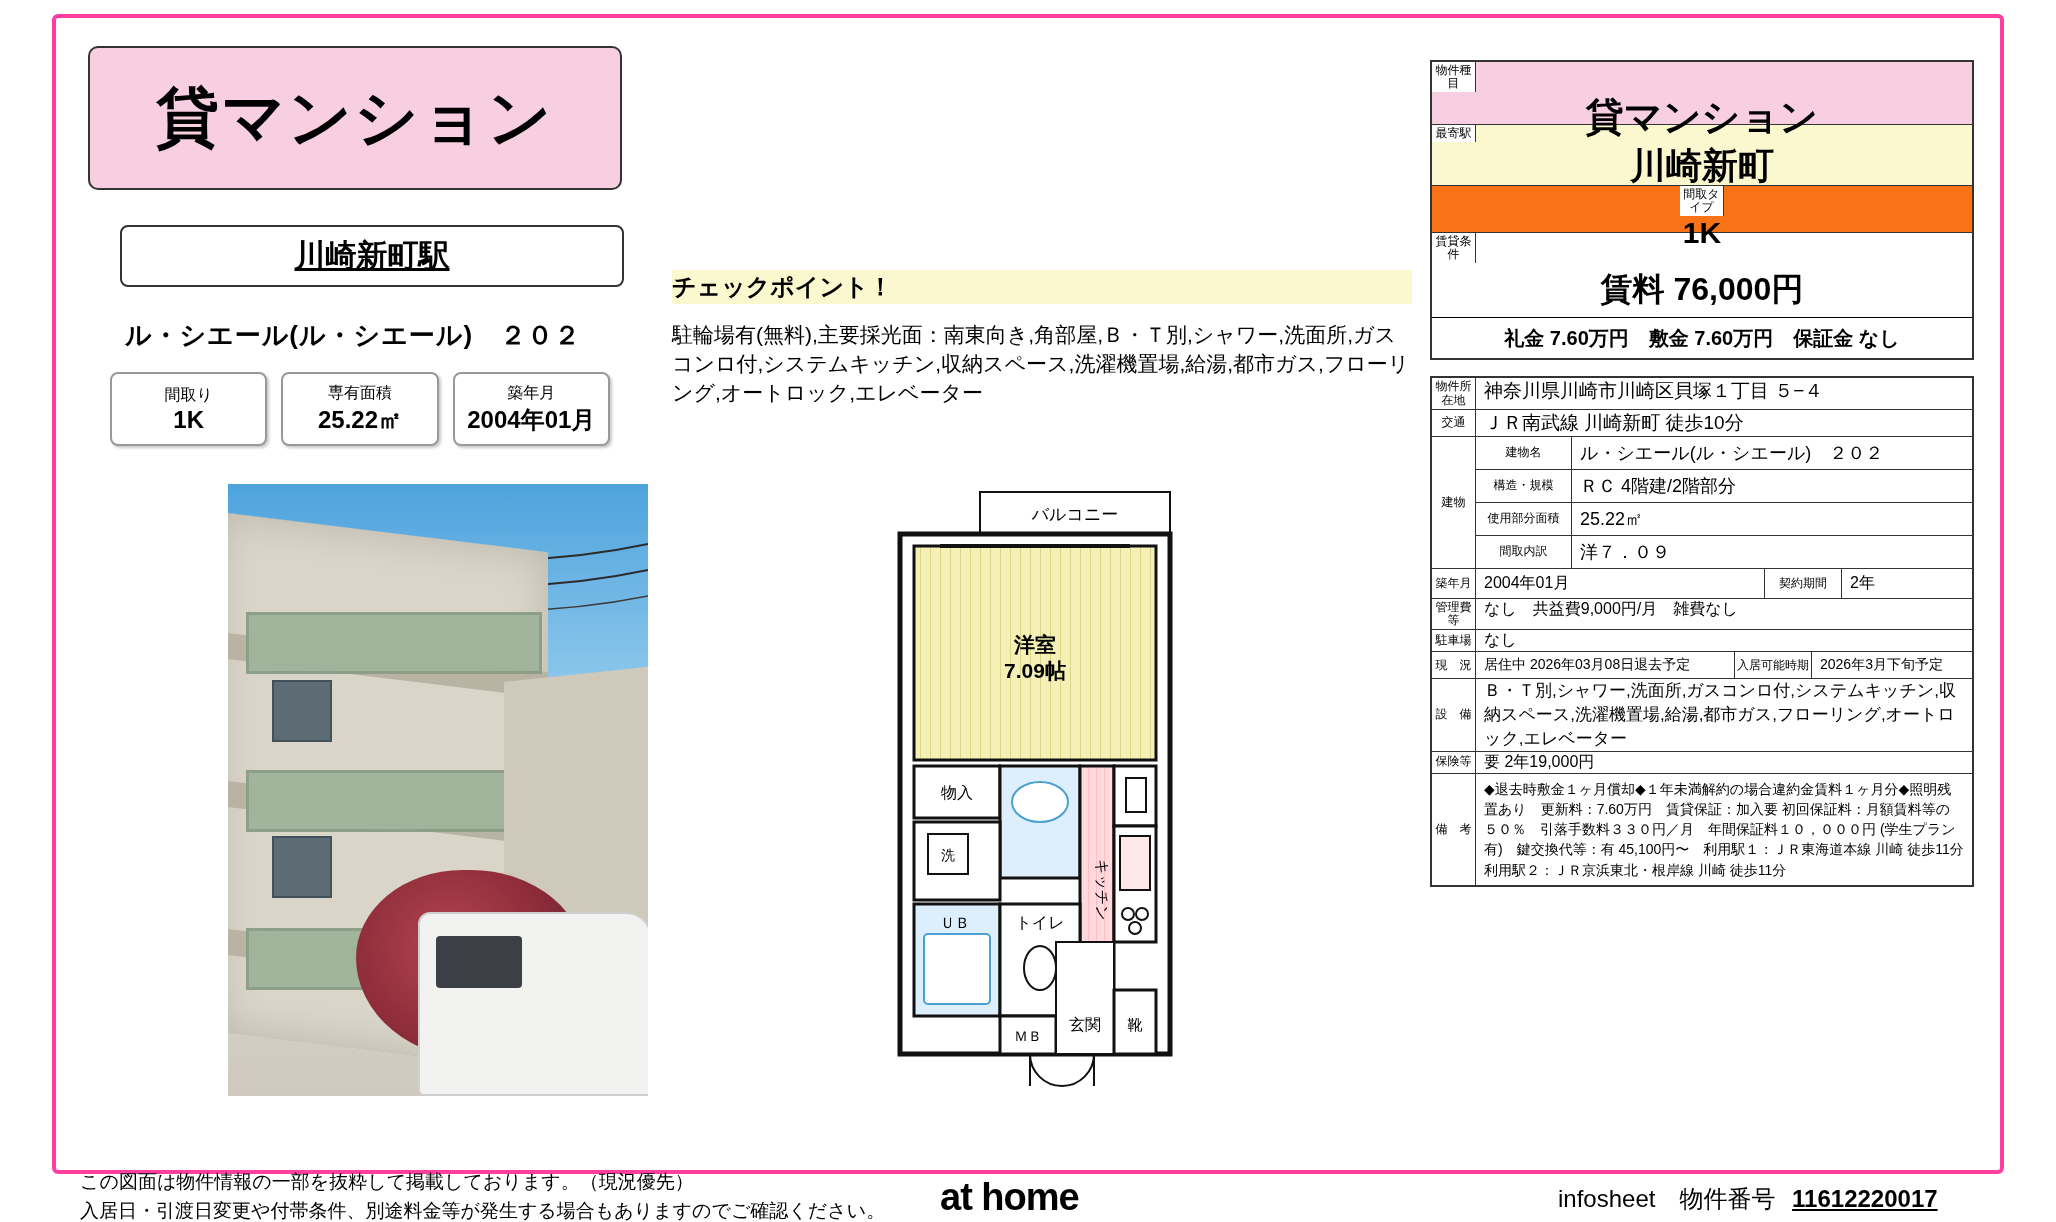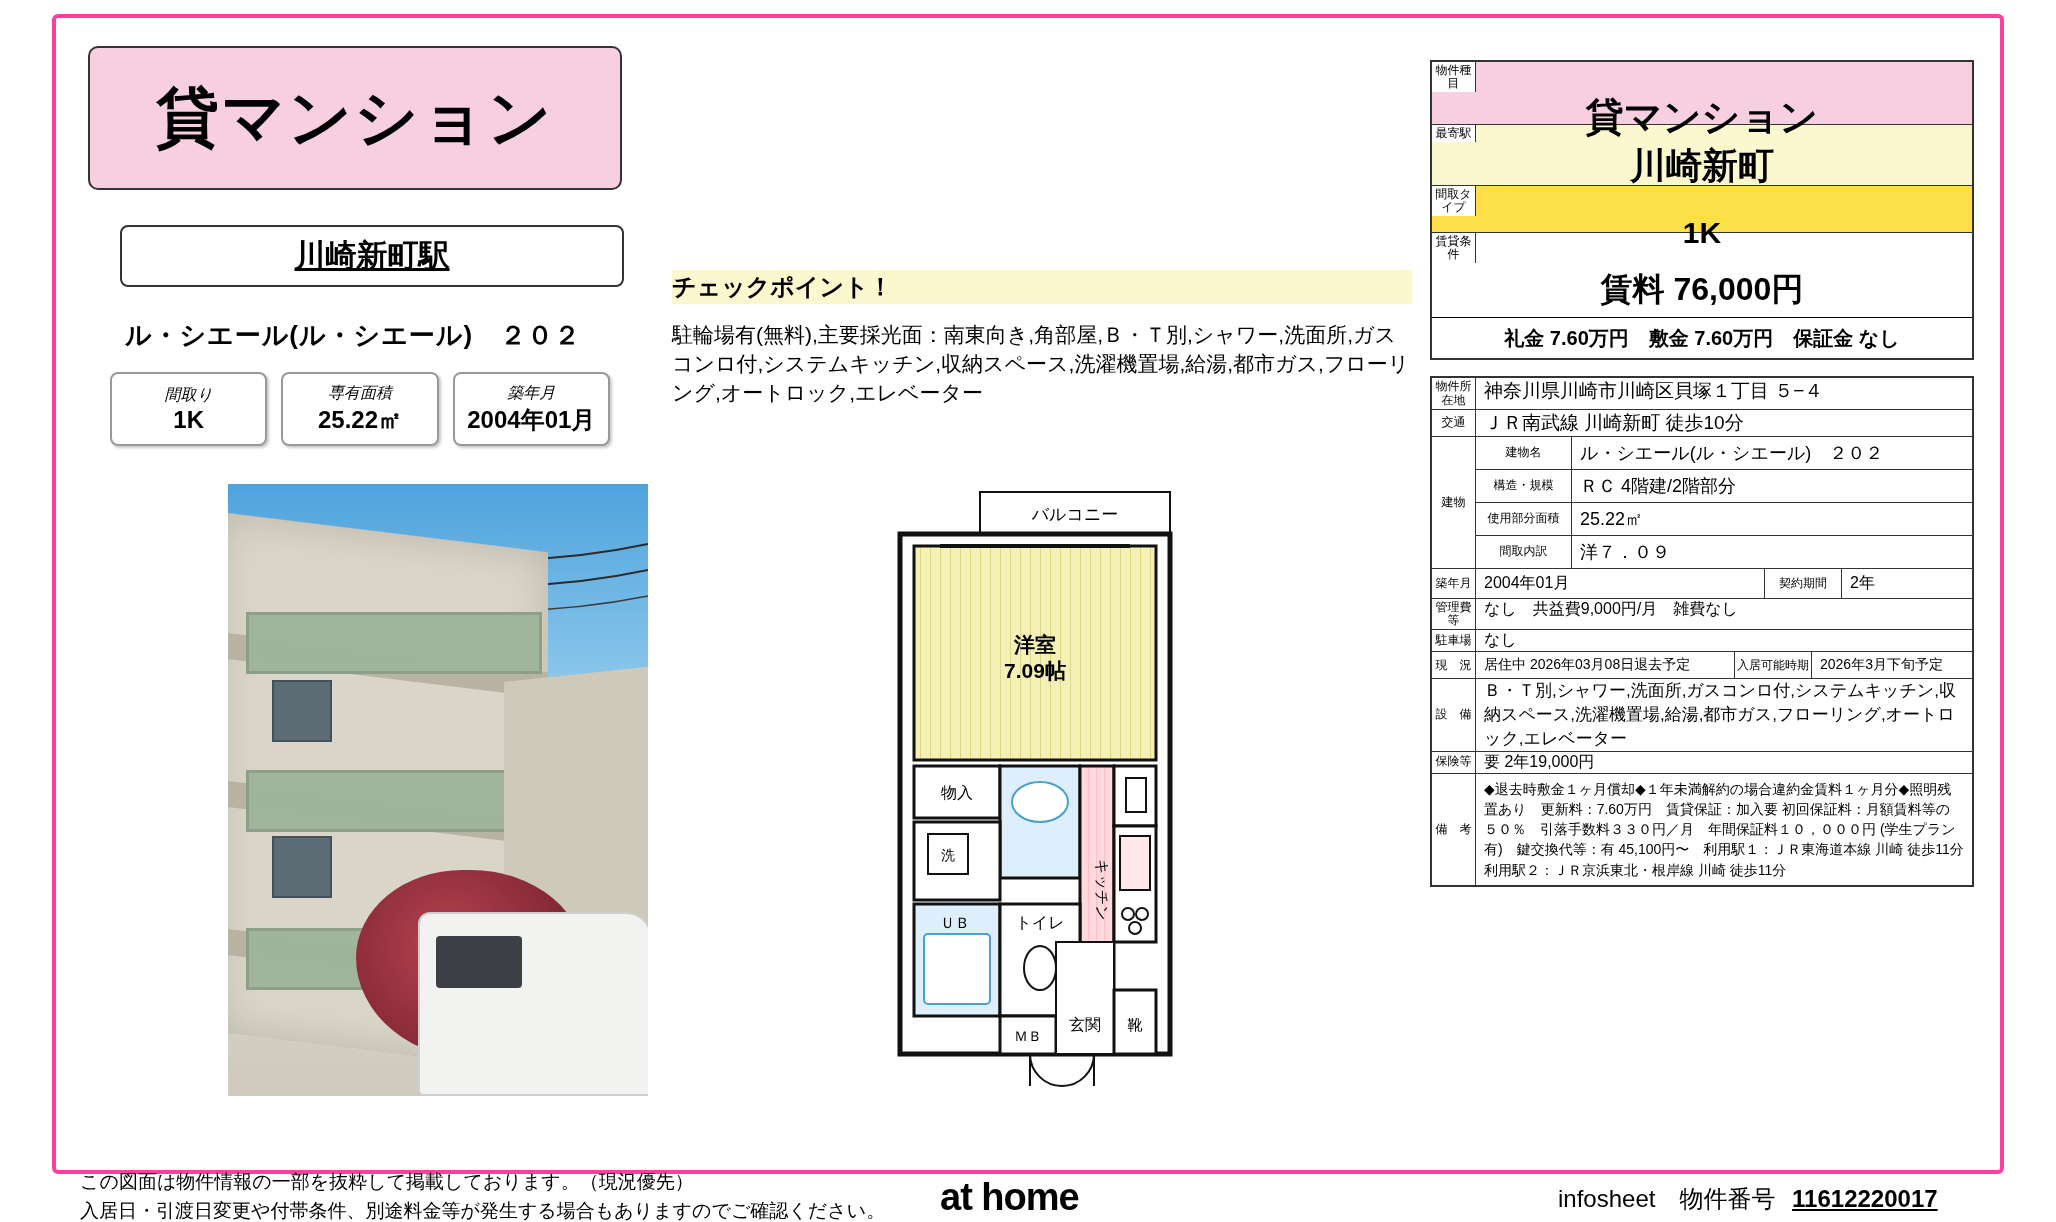--- a/index.html
+++ b/index.html
@@ -31,21 +31,21 @@
   .bldg-name{
     position:absolute;left:88px;top:318px;width:530px;
     text-align:center;font-size:26px;font-weight:bold;letter-spacing:1px;
   }
   .spec-row{position:absolute;left:110px;top:372px;width:500px;height:74px;display:flex;gap:14px;}
   .spec-cell{
     flex:1;background:#fff;border:2px solid #999;border-radius:8px;
     box-shadow:2px 2px 3px rgba(0,0,0,.22);
     display:flex;flex-direction:column;align-items:center;justify-content:center;
   }
-  .spec-cell .lab{font-size:16px;font-style:italic;}
+  .spec-cell .lab{font-size:16px;}
   .spec-cell .val{font-size:24px;font-weight:bold;}
   
   .cp-title{
     position:absolute;left:672px;top:270px;width:740px;height:34px;
     background:#fbf7cf;display:flex;align-items:center;
   }
   .cp-title span{font-size:24px;font-weight:bold;}
   .cp-body{
     position:absolute;left:672px;top:321px;width:740px;
     font-size:21px;line-height:1.38;
@@ -77,21 +77,21 @@
   .rt-lab{
     width:44px;min-width:44px;border-right:1px solid #333;
     font-size:12px;line-height:1.1;display:flex;align-items:center;justify-content:center;
     text-align:center;padding:2px;box-sizing:border-box;background:#fff;
   }
   .rt-val{flex:1;display:flex;align-items:center;justify-content:center;}
   .r-type{background:#f7cfe0;height:62px;}
   .r-type span{font-size:38px;font-weight:bold;}
   .r-stat{background:#fbf7cf;height:60px;}
   .r-stat span{font-size:36px;font-weight:bold;}
-  .r-plan{background:#fde047;height:46px;}
+  .r-plan{background:#f97316;height:46px;align-items:center;}
   .r-plan span{font-size:30px;font-weight:bold;}
   .r-rent{height:54px;}
   .r-rent span{font-size:32px;font-weight:bold;}
   .r-fee{height:40px;}
   .r-fee span{font-size:20px;font-weight:bold;}
   .rt-mid{margin-top:16px;border:2px solid #333;}
   .m-row{display:flex;border-bottom:1px solid #333;}
   .m-row:last-child{border-bottom:none;}
   .m-lab{width:44px;min-width:44px;border-right:1px solid #333;font-size:12px;
     display:flex;align-items:center;justify-content:center;text-align:center;padding:2px;box-sizing:border-box;line-height:1.1;}

